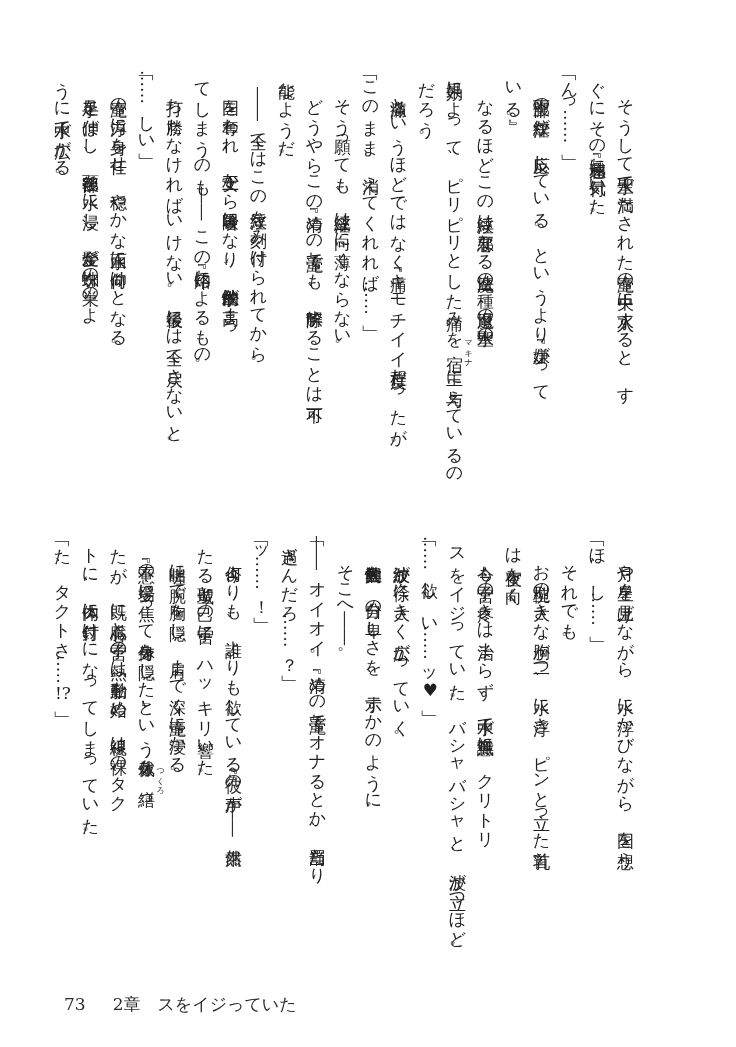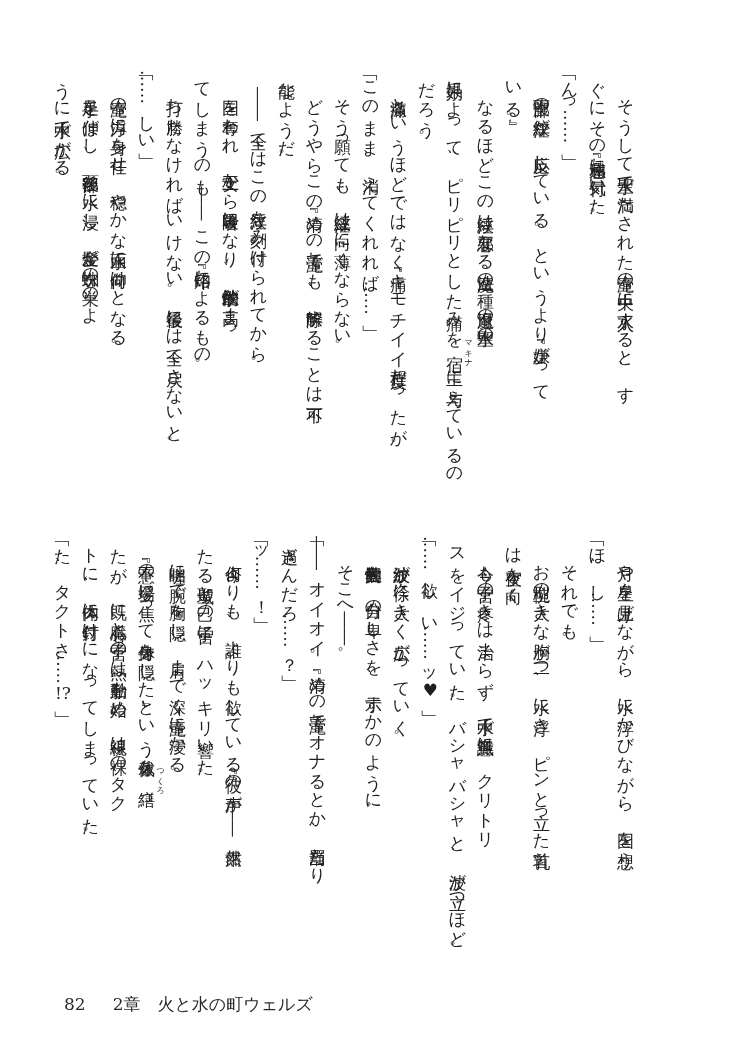--- a/index.html
+++ b/index.html
@@ -87,17 +87,17 @@
       <p class="indent">今何よりも、誰よりも欲している『彼』の声が――粛然</p>
       <p>たる聖域と己の子宮に、ハッキリ響いた。</p>
       <p class="indent">咄嗟に腕で胸を隠し、肩まで深く滝壺に浸かる。</p>
       <p class="indent">『不意の登場に焦って身体を隠した』という体裁を<ruby>繕<rt>つくろ</rt></ruby>っ</p>
       <p>たが、既に心臓と子宮の熱は胎動を始め、視線は裸のタク</p>
       <p>トに、肉体に釘付けになってしまっていた。</p>
       <p>「た、タクトさ……<span class="tcy">!?</span>」</p>
     </div>
 
   <div class="footer">
-    <span>82</span>
-    <span>2章　火と水の町ウェルズ</span>
+    <span>73</span>
+    <span>2章　スをイジっていた</span>
   </div>
 
 </div>
 
 </body></html>

